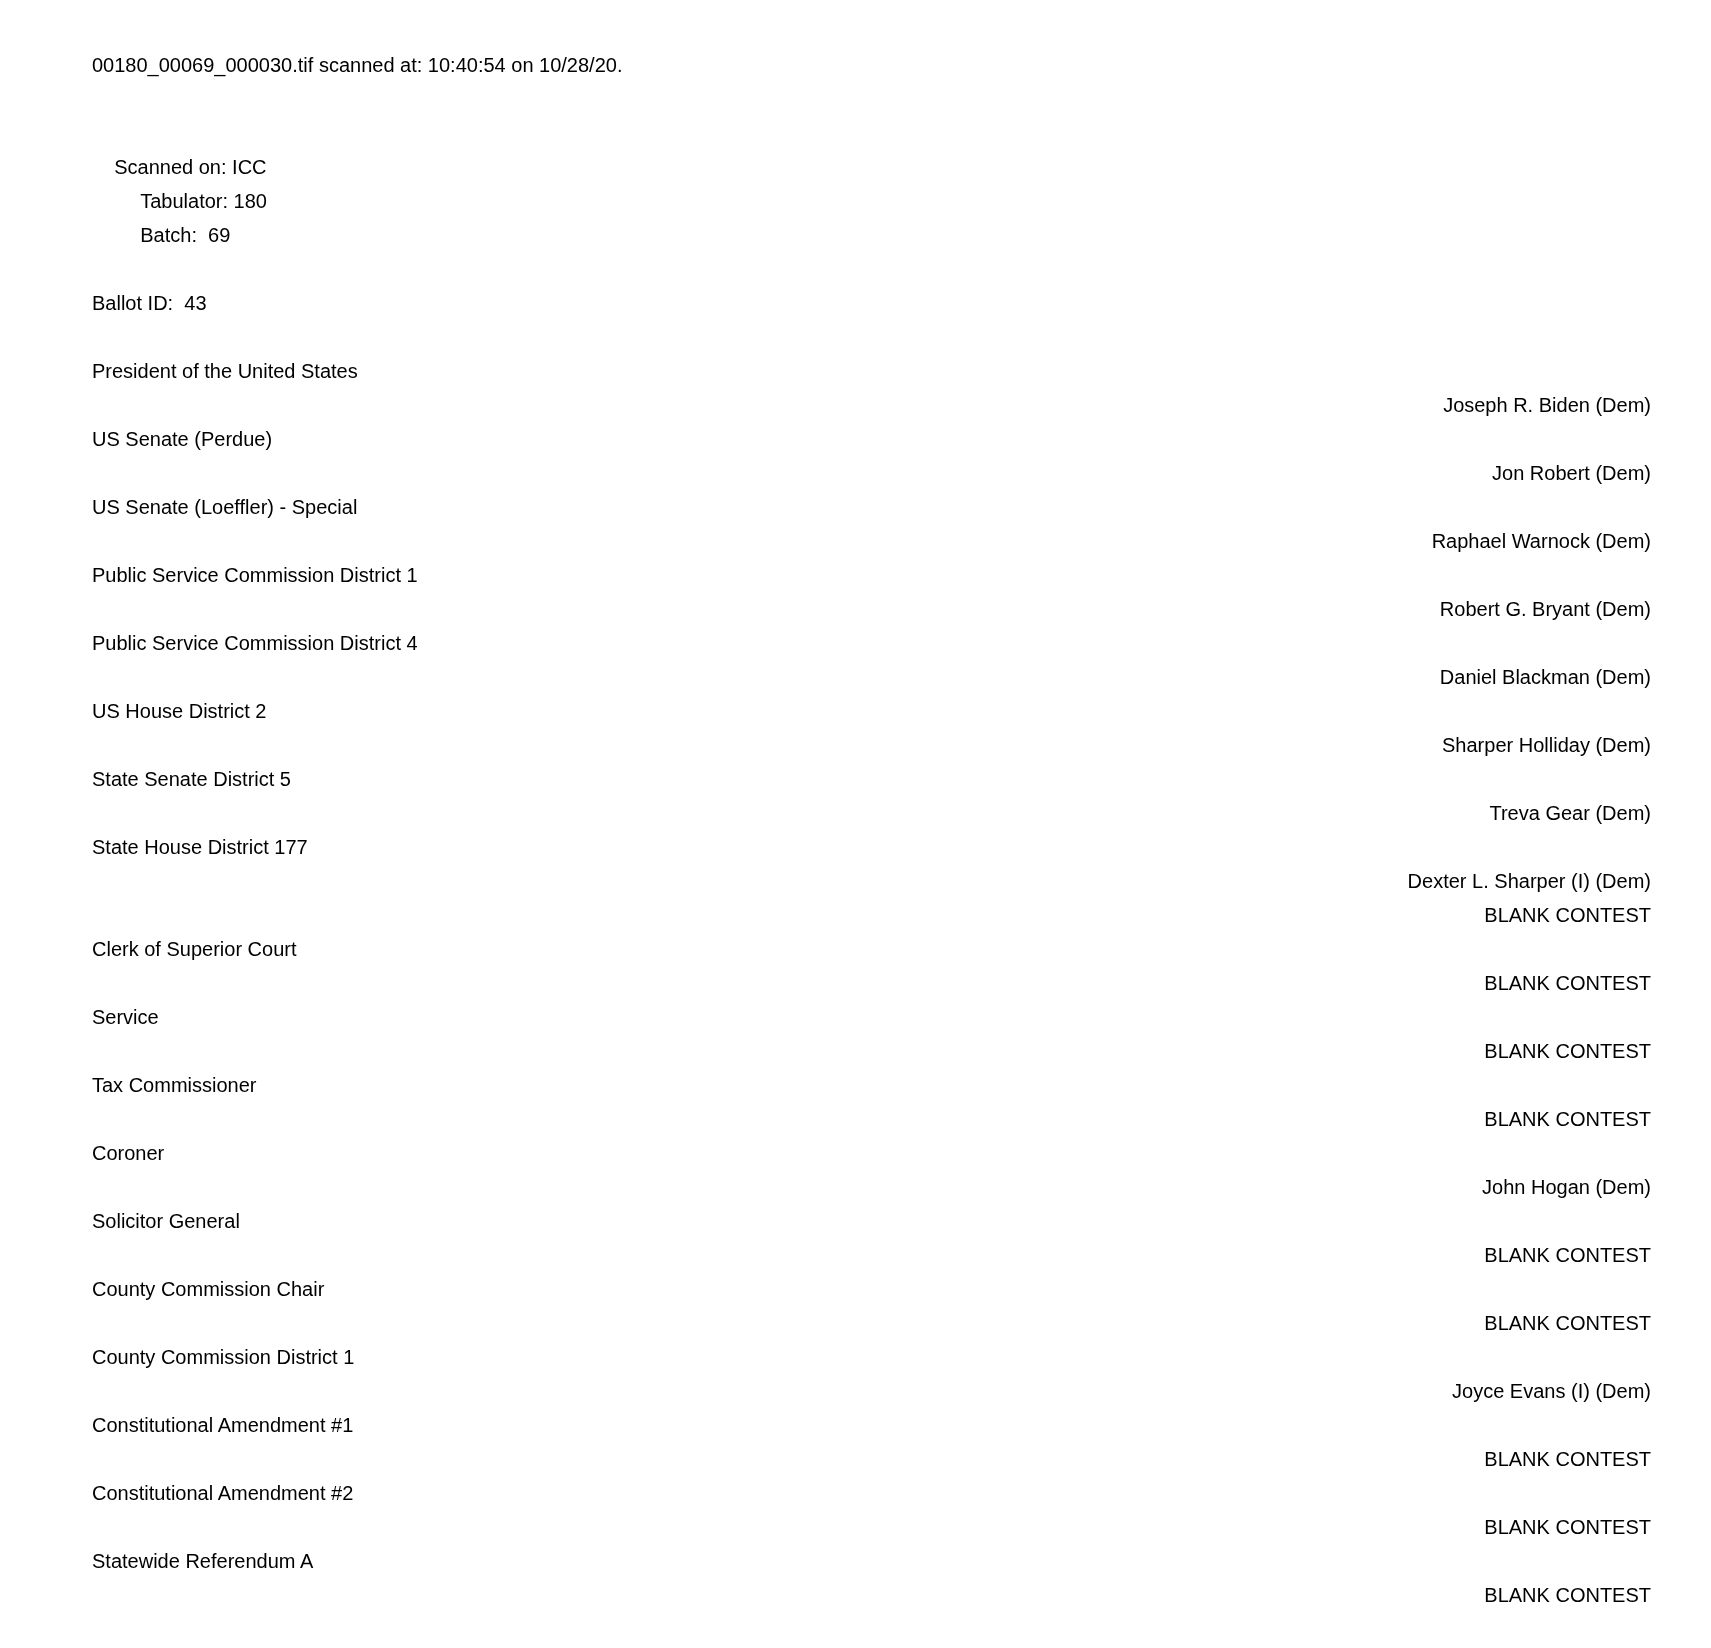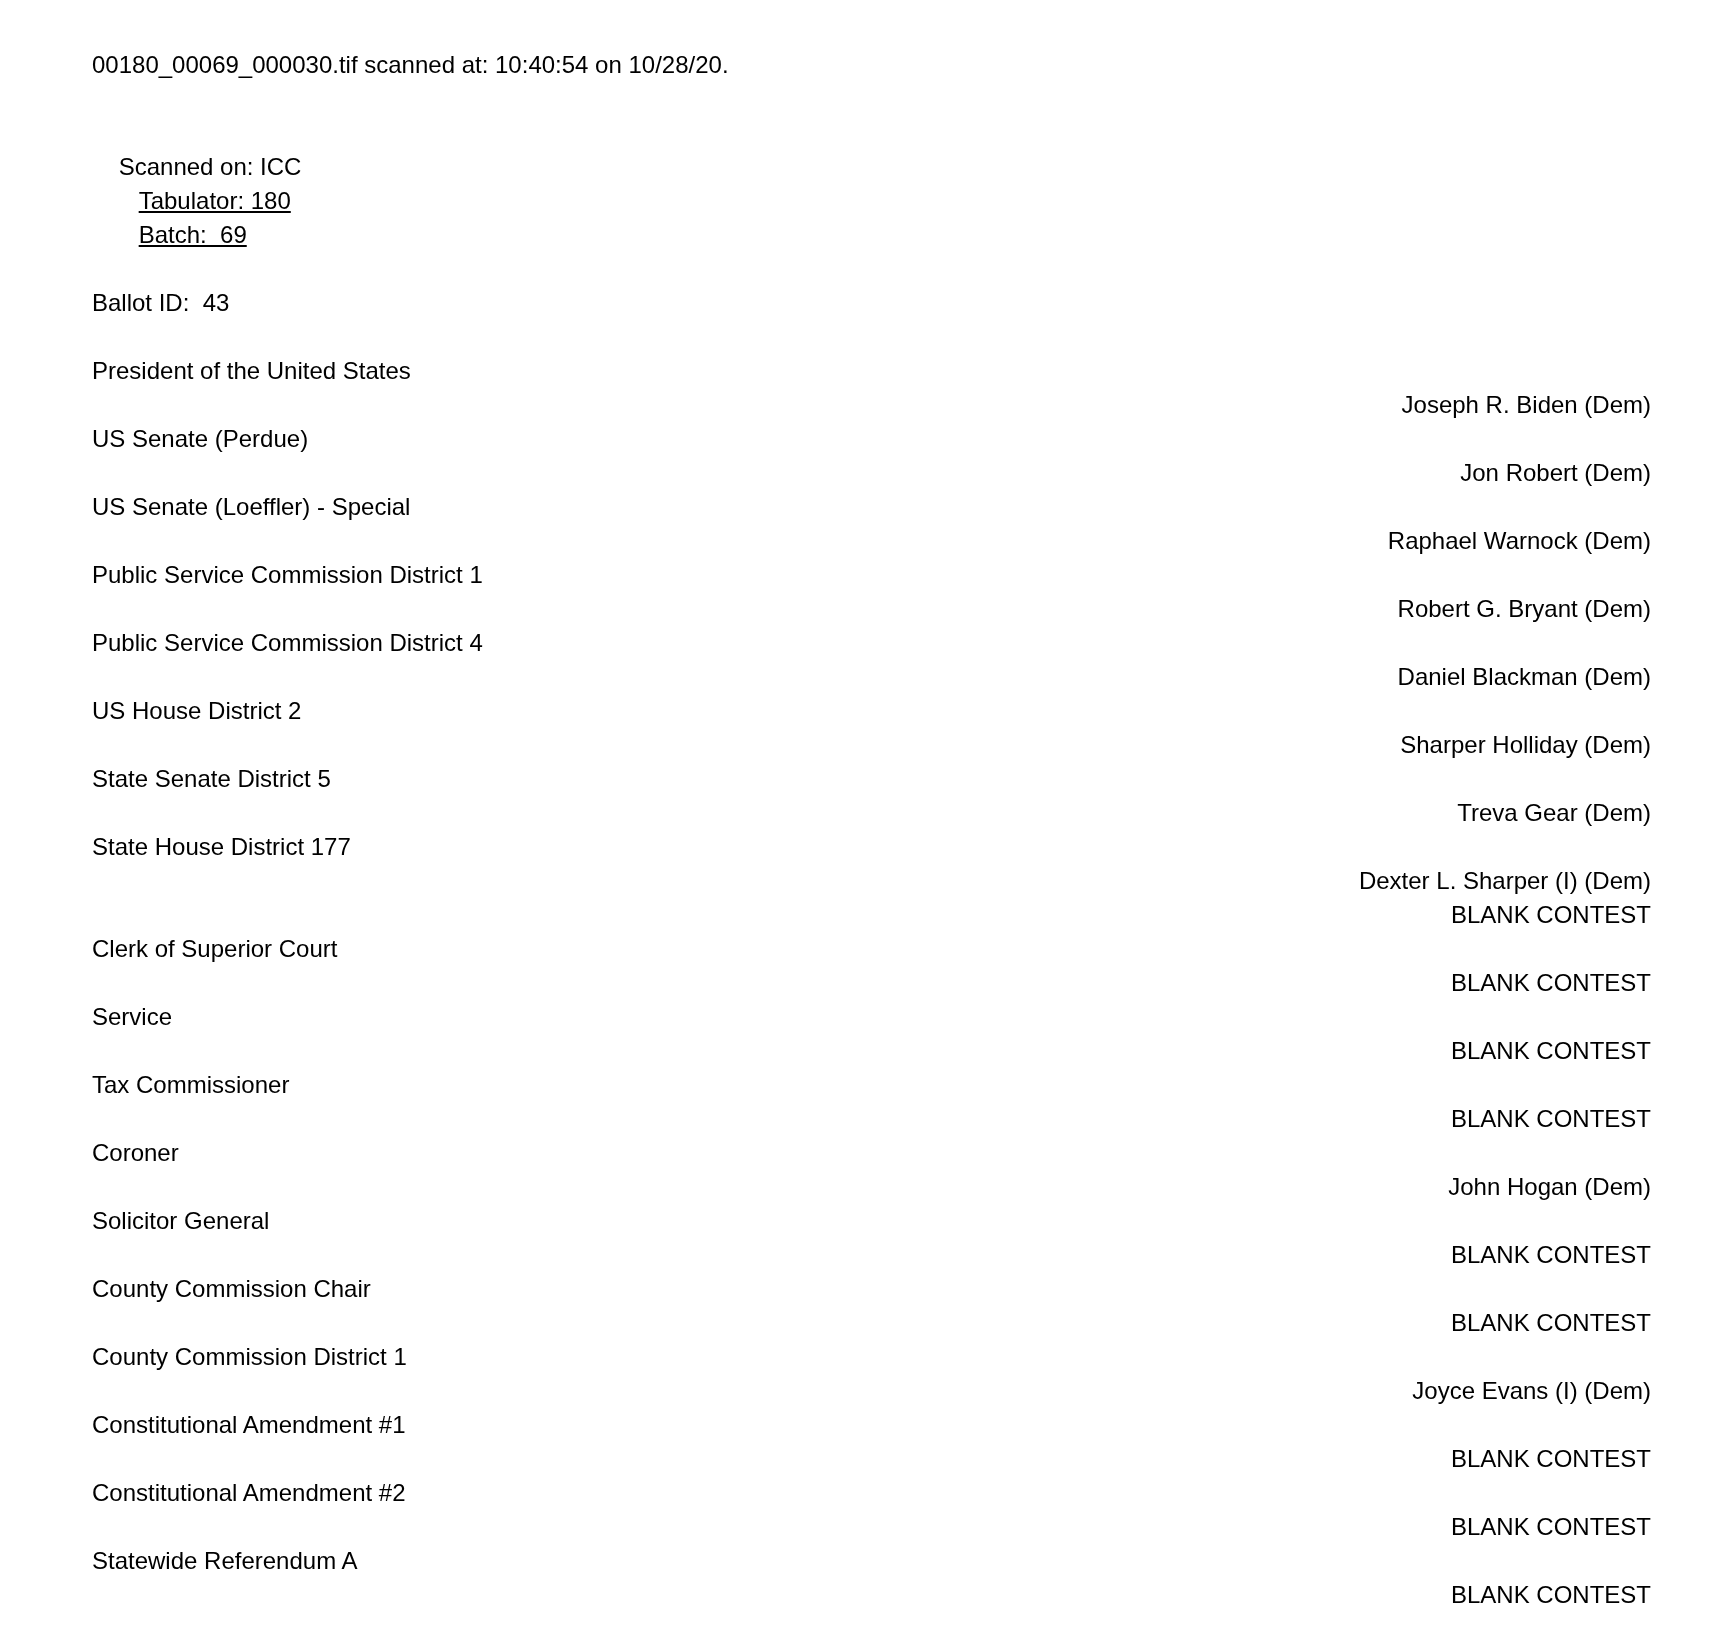--- a/index.html
+++ b/index.html
@@ -13,37 +13,36 @@
       overflow: hidden;
       font-family: "Liberation Sans", sans-serif;
       color: #000000;
       -webkit-font-smoothing: antialiased;
     }
     .page {
       box-sizing: border-box;
       width: 1711px;
       height: 1648px;
       padding: 48px 60px 0 92px;
-      font-size: 24px;
+      font-size: 20px;
       line-height: 34px;
       font-weight: 400;
     }
     .line {
       white-space: pre;
     }
     .scan-line {
       margin-bottom: 34px;
     }
     .scan-info .seg {
       display: inline-block;
       white-space: pre;
     }
     .scan-info .seg + .seg {
-      margin-left: 20px;
-      text-decoration: underline;
+      margin-left: 26px;
     }
     .block-gap {
       height: 34px;
     }
     .contest-title {
       white-space: pre;
     }
     .contest-selection {
       white-space: pre;
       padding-left: 20px;

